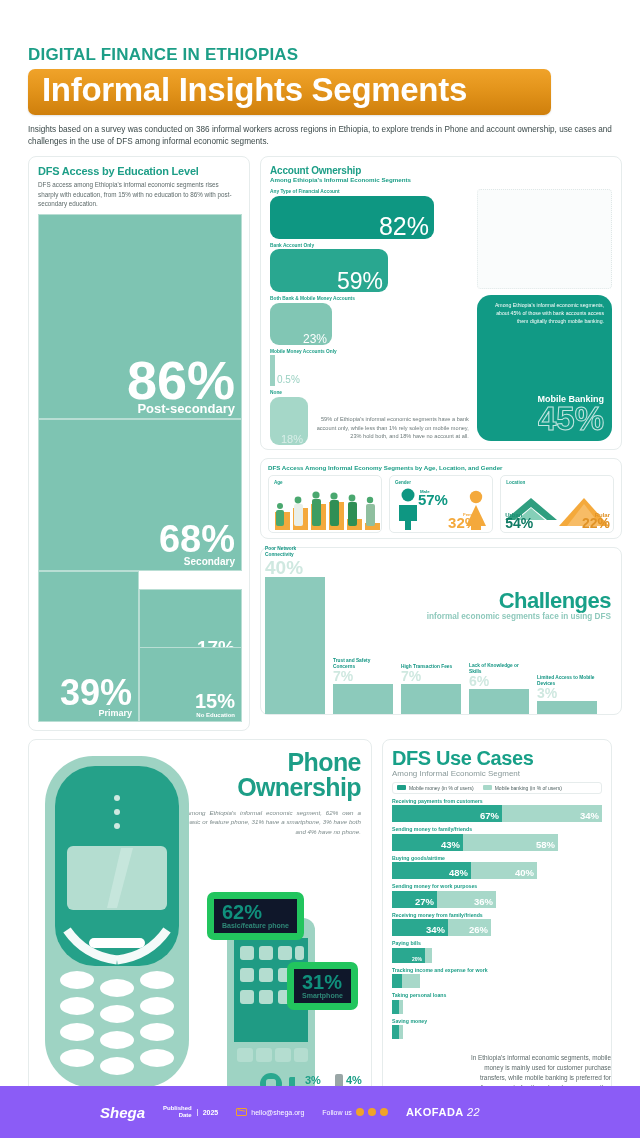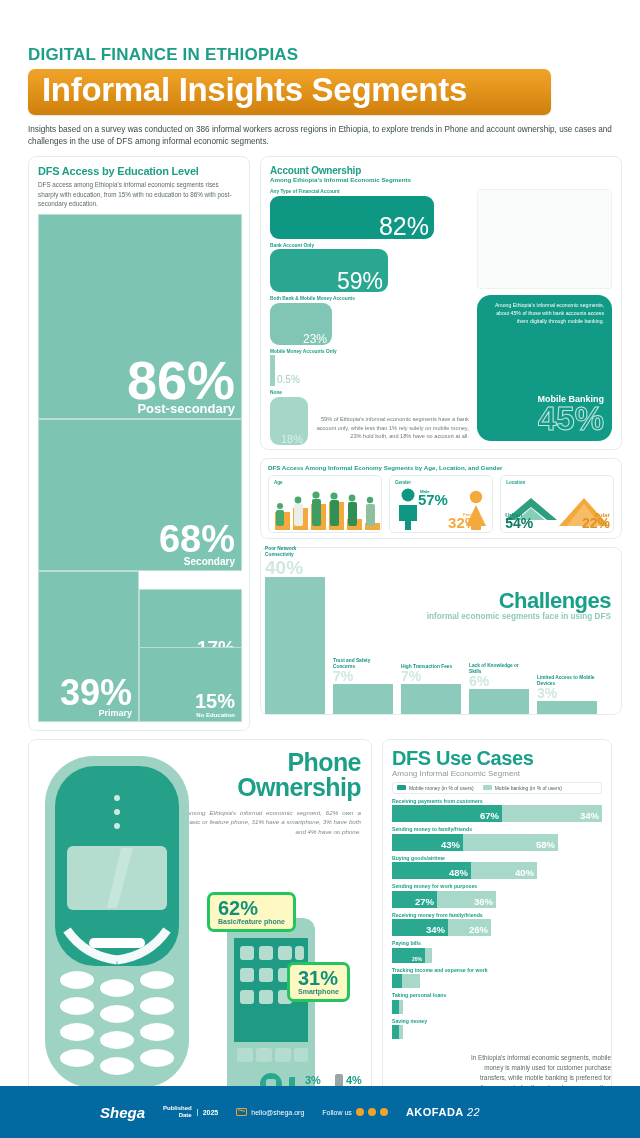--- a/index.html
+++ b/index.html
@@ -104,22 +104,22 @@
   .chal-bar { background:#8ccabb; width:100%; }
   .chal-lab { font-size:4.8px; color:#139583; font-weight:700; line-height:1.2; }
   .chal-val { font-size:14px; font-weight:700; color:#cfe8e0; line-height:.9; margin:1px 0 1px 0; }
 
   
   .row2 { display:flex; gap:10px; padding: 8px 28px 0 28px; }
   .phone-card { width:350px; position:relative; height:368px; overflow:hidden; }
   .ph-title { position:absolute; right:10px; top:10px; text-align:right; font-size:25px; font-weight:700; color:#1d9e87; line-height:1.0; letter-spacing:-.6px;}
   .ph-desc { position:absolute; right:10px; top:68px; width:175px; text-align:justify; text-align-last:right; font-size:6.2px; font-style:italic; color:#7c8a8a; line-height:1.55; }
   .callout {
-    position:absolute; border:3px solid #22c55e; border-radius:7px;
-    background:#fef9c3; padding:3px 8px 4px 8px;
+    position:absolute; border:7px solid #22c55e; border-radius:7px;
+    background:#0f172a; padding:3px 8px 4px 8px;
   }
   .callout .cv { font-size:20px; font-weight:700; color:#10907c; line-height:1; }
   .callout .cl { font-size:7px; color:#2f8878; font-weight:600; line-height:1.1; }
   .mini { position:absolute; display:flex; align-items:flex-end; gap:3px; }
   .mini .mv { font-size:11px; font-weight:700; color:#1d9e87; line-height:1; }
   .mini .ml { font-size:3.6px; color:#8b9a9a; }
 
   
   .uc-card { width:234px; position:relative; height:368px; }
   .uc-title { font-size:20px; font-weight:700; color:#18a088; line-height:1; letter-spacing:-.4px; }
@@ -138,21 +138,21 @@
   }
   .uc-note { position:absolute; right:0; bottom:2px; width:150px; font-size:6.4px; color:#5d6a6a; line-height:1.6; text-align:right; }
 
   
   .foot { display:flex; justify-content:space-between; padding:6px 28px 0 28px; }
   .fn { font-size:4.4px; color:#8b9a9a; }
   .fn-right { text-align:right; width:300px; }
   .disc { font-size:3.2px; color:#aab5b5; }
   .footer {
     position:absolute; left:0; bottom:0; width:640px; height:52px;
-    background:#0369a1; display:flex; align-items:center; gap:18px;
+    background:#8b5cf6; display:flex; align-items:center; gap:18px;
     padding-left:100px; color:#fff;
   }
   .brand { font-size:15px; font-weight:700; font-style:italic; }
   .pub { display:flex; align-items:center; gap:5px; font-size:6px; font-weight:700; }
   .pub .lbl { text-align:right; line-height:1.15; }
   .pub .yr { border-left:1px solid rgba(255,255,255,.7); padding-left:5px; font-size:7px; }
   .mail { display:flex; align-items:center; gap:4px; font-size:7px; }
   .envelope { width:11px; height:8px; border:1px solid #f0a32a; border-radius:1px; position:relative; }
   .envelope:before { content:""; position:absolute; left:1px; top:1px; width:7px; height:4px; border-top:1px solid #f0a32a; transform:skewY(14deg); }
   .follow { display:flex; align-items:center; gap:4px; font-size:7px; }

